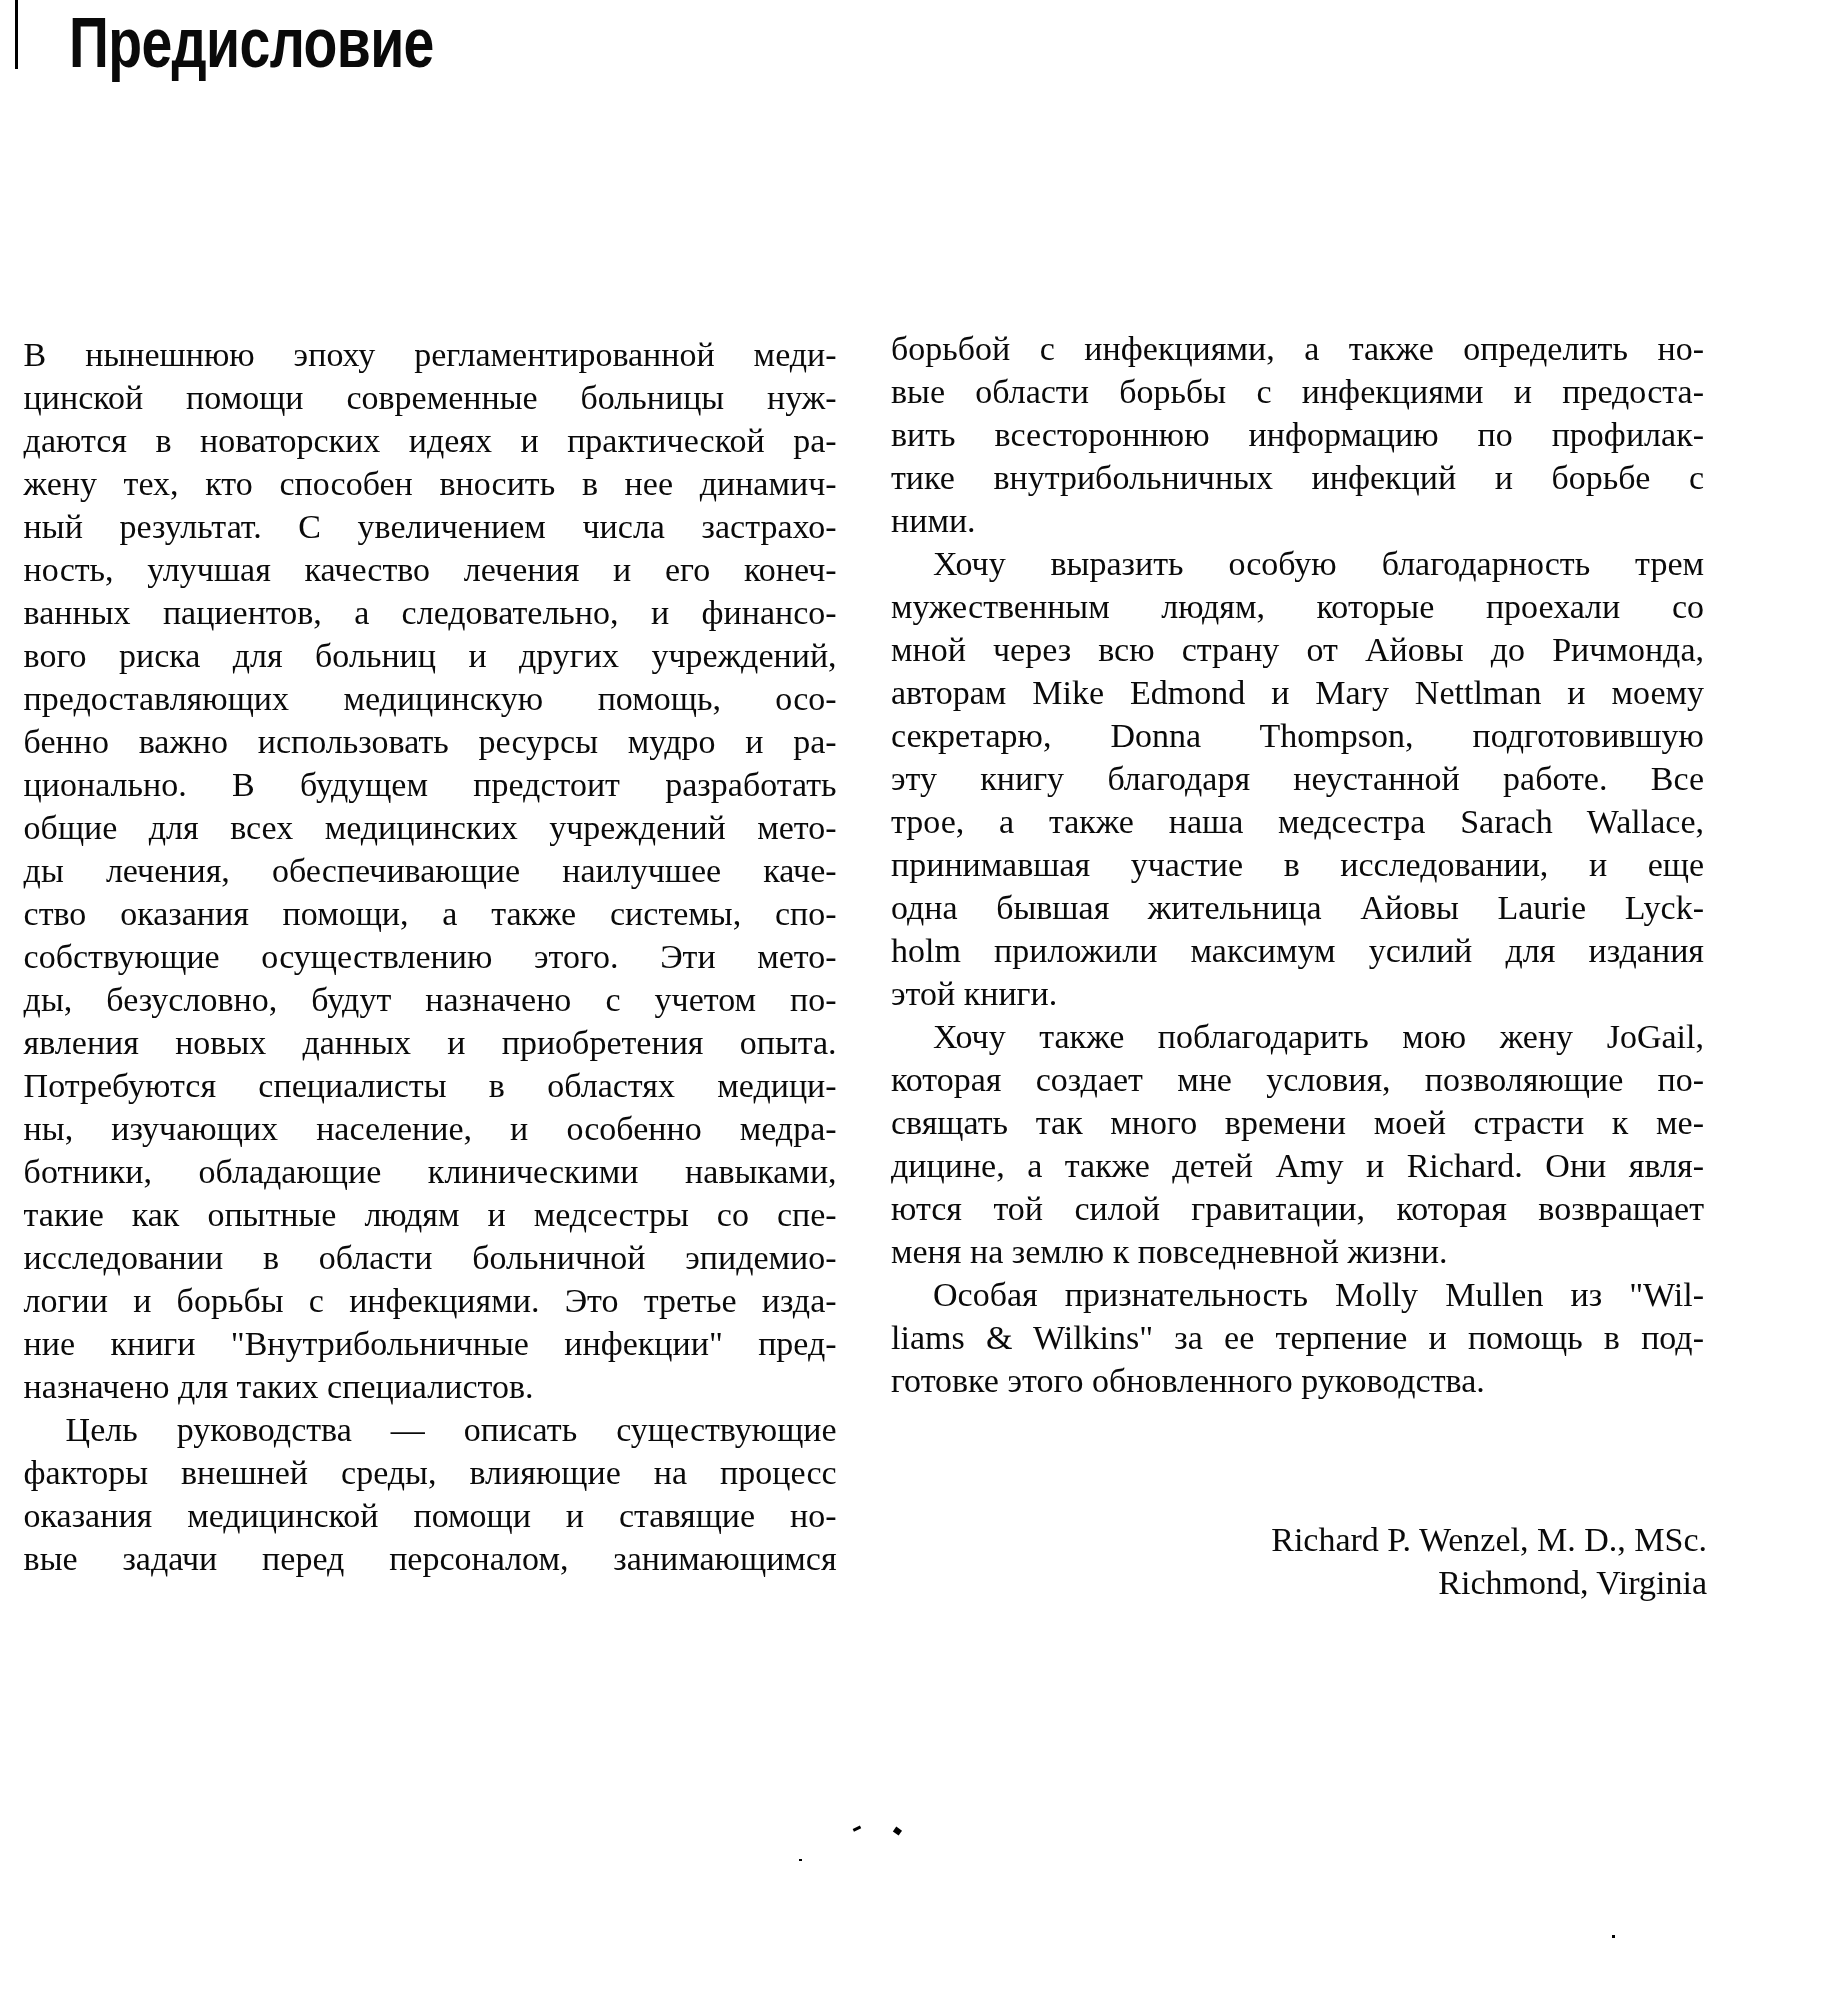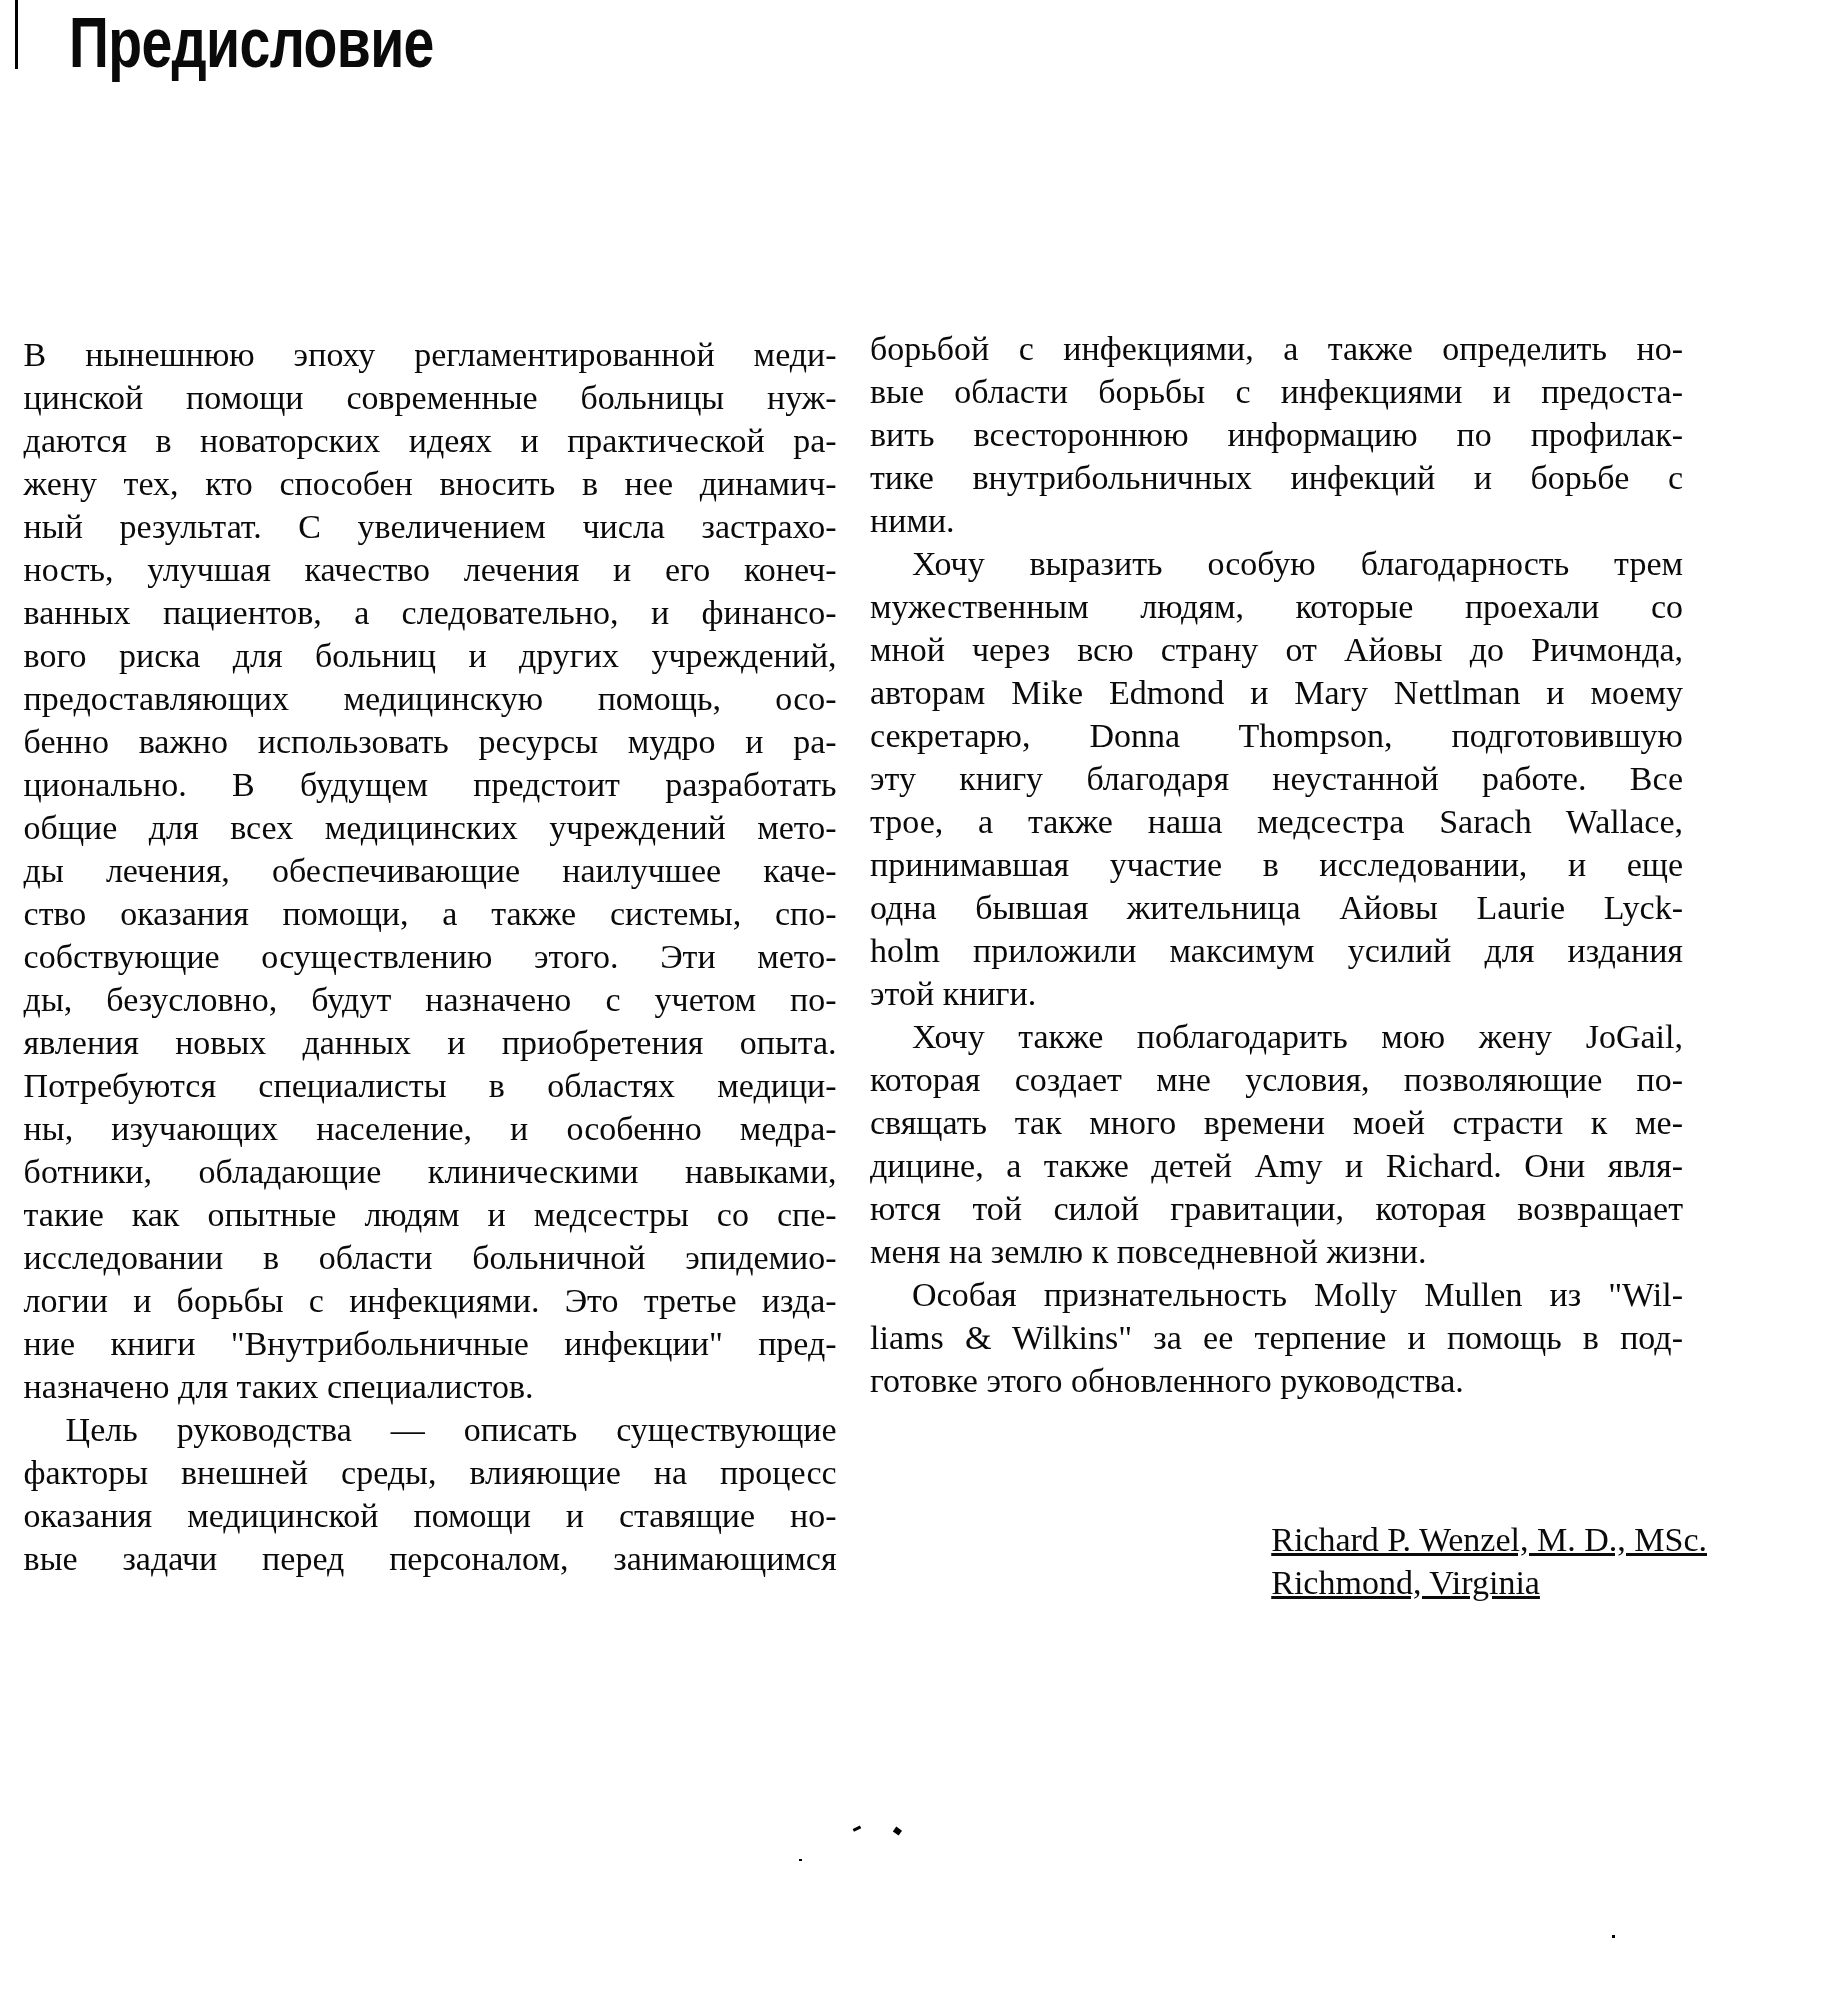--- a/index.html
+++ b/index.html
@@ -10,27 +10,27 @@
     font-family: "Liberation Sans", sans-serif; font-weight: 700;
     font-size: 71px; line-height: 81px; letter-spacing: -0.8px;
     transform-origin: left top; transform: scaleX(0.78);
     white-space: nowrap; margin: 0;
   }
   .column {
     position: absolute; width: 813px;
     font-family: "Liberation Serif", serif; font-size: 34px; line-height: 43px;
   }
   .col-left { left: 23.6px; top: 333px; }
-  .col-right { left: 870px; top: 327px; }
+  .col-right { left: 891px; top: 327px; }
   .line { display: block; text-align: justify; text-align-last: justify; white-space: nowrap; height: 43px; overflow: visible; }
   .line.last { text-align-last: left; }
   .line.indent { padding-left: 42px; }
   .signature {
-    position: absolute; right: 118px; top: 1518px; 
-    font-family: "Liberation Serif", serif; font-size: 34px; line-height: 43px; text-decoration: underline;
+    position: absolute; right: 118px; top: 1518px; text-align: right;
+    font-family: "Liberation Serif", serif; font-size: 34px; line-height: 43px;
   }
   .speck { position: absolute; background: #000; }
 </style>
 </head>
 <body>
 
 <div class="edge-bar"></div>
 
 <h1 class="title">Предисловие</h1>
 

